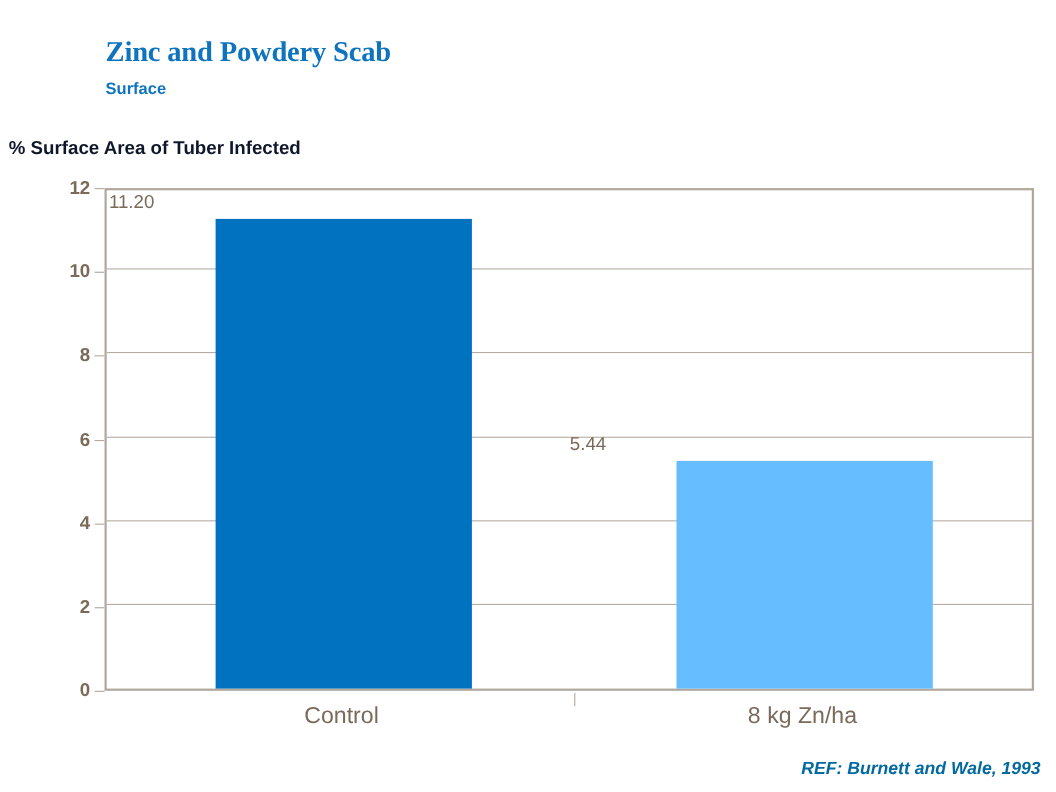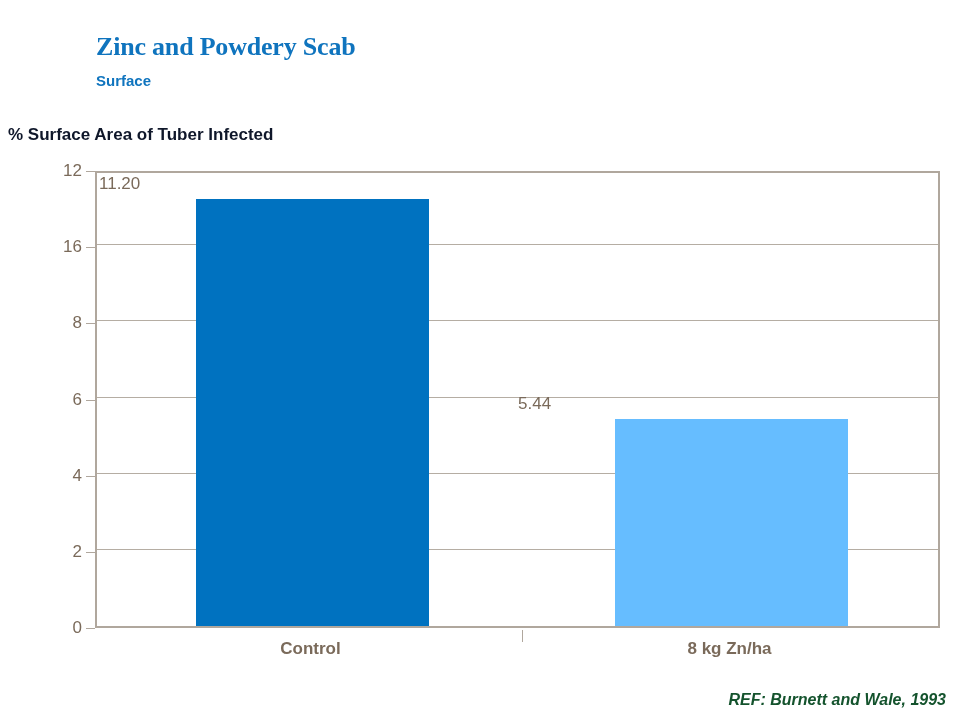--- a/index.html
+++ b/index.html
@@ -78,21 +78,21 @@
     background: #B0A79D;
     left: 86px;
   }
 
   .y-tick-label {
     position: absolute;
     right: 0;
     width: 54px;
     text-align: right;
     font-size: 17px;
-    font-weight: normal;
+    font-weight: bold;
     color: #7A6A5A;
     transform: translateY(-50%);
   }
   #y-tick-labels {
     position: absolute;
     left: 0px;
     top: 171px;
     width: 82px;
     height: 457px;
   }
@@ -119,38 +119,38 @@
     position: absolute;
     left: 522px;
     top: 630px;
     width: 1px;
     height: 12px;
     background: #B0A79D;
   }
   .x-cat-label {
     position: absolute;
     top: 639px;
-    font-size: 17px;
-    font-weight: bold;
+    font-size: 21px;
+    font-weight: normal;
     color: #7A6A5A;
     text-align: center;
     white-space: nowrap;
   }
   #x-cat-0 { left: 194px; width: 233px; }
   #x-cat-1 { left: 613px; width: 233px; }
 
   
   #reference-note {
     position: absolute;
     right: 14px;
     top: 691px;
     font-size: 16px;
     font-weight: bold;
     font-style: italic;
-    color: #14532d;
+    color: #0369a1;
     white-space: nowrap;
   }
 </style>
 </head>
 <body>
 
 <div id="chart-title">Zinc and Powdery Scab</div>
 
 <div id="chart-subtitle">Surface</div>
 
@@ -160,21 +160,21 @@
     <div class="y-tick-label" style="top: 457px;">0</div>
     <div class="y-tick-mark" style="top: 457px;"></div>
     <div class="y-tick-label" style="top: 380.833px;">2</div>
     <div class="y-tick-mark" style="top: 380.833px;"></div>
     <div class="y-tick-label" style="top: 304.667px;">4</div>
     <div class="y-tick-mark" style="top: 304.667px;"></div>
     <div class="y-tick-label" style="top: 228.5px;">6</div>
     <div class="y-tick-mark" style="top: 228.5px;"></div>
     <div class="y-tick-label" style="top: 152.333px;">8</div>
     <div class="y-tick-mark" style="top: 152.333px;"></div>
-    <div class="y-tick-label" style="top: 76.1667px;">16</div>
+    <div class="y-tick-label" style="top: 76.1667px;">10</div>
     <div class="y-tick-mark" style="top: 76.1667px;"></div>
     <div class="y-tick-label" style="top: 0px;">12</div>
     <div class="y-tick-mark" style="top: 0px;"></div>
   </div>
 
 <div id="plot-area">
     <div class="gridline" style="bottom: 76.1667px;"></div>
     <div class="gridline" style="bottom: 152.333px;"></div>
     <div class="gridline" style="bottom: 228.5px;"></div>
     <div class="gridline" style="bottom: 304.667px;"></div>

